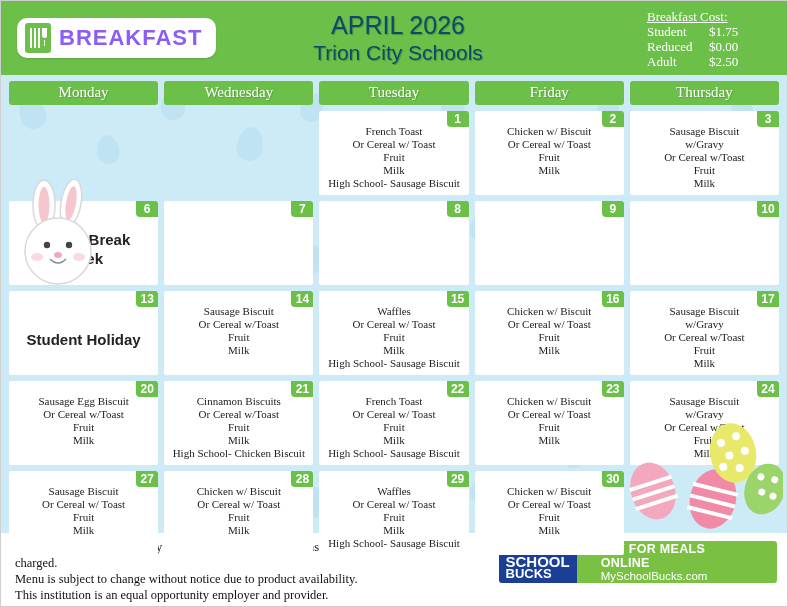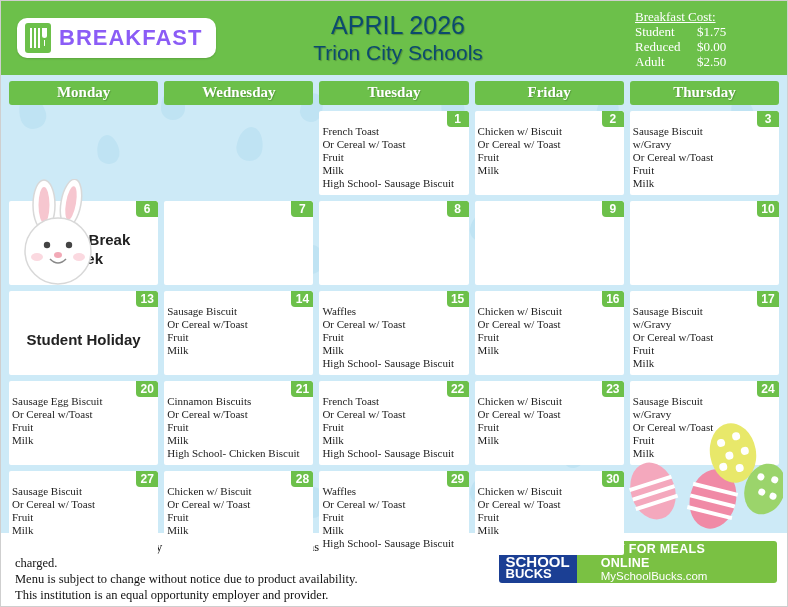--- a/index.html
+++ b/index.html
@@ -93,21 +93,21 @@
     text-shadow: 1px 1px 1px rgba(0,0,0,0.25);
   }
   .title-school {
     font-size: 21px;
     line-height: 26px;
     text-shadow: 1px 1px 1px rgba(0,0,0,0.25);
     text-align: center;
   }
   .cost-box {
     position: absolute;
-    right: 24px;
+    right: 12px;
     top: 8px;
     color: #ffffff;
     font-family: "Liberation Serif", serif;
     font-size: 13px;
     line-height: 15px;
     text-align: left;
     width: 128px;
   }
   .cost-title {
     text-decoration: underline;
@@ -143,21 +143,21 @@
     display: flex;
     gap: 6px;
     z-index: 2;
   }
   .dow {
     flex: 1;
     background: #6cc04a;
     color: #ffffff;
     font-family: "Liberation Serif", serif;
     font-size: 15px;
-    font-weight: bold;
+    font-weight: normal;
     text-align: center;
     padding: 3px 0 4px 0;
     border-radius: 3px;
     text-shadow: 1px 1px 1px rgba(0,0,0,0.2);
   }
   .week {
     position: relative;
     display: flex;
     gap: 6px;
     margin-top: 6px;
@@ -183,21 +183,21 @@
     background: #6cc04a;
     color: #ffffff;
     font-family: "Liberation Sans", sans-serif;
     font-size: 12px;
     font-weight: bold;
     line-height: 16px;
     text-align: center;
     border-radius: 0 2px 0 4px;
   }
   .items {
-    text-align: left;
+    text-align: center;
     font-size: 11px;
     line-height: 13px;
     color: #222222;
   }
   .items div { white-space: nowrap; }
   .note-big {
     display: flex;
     align-items: center;
     justify-content: center;
     height: 100%;

